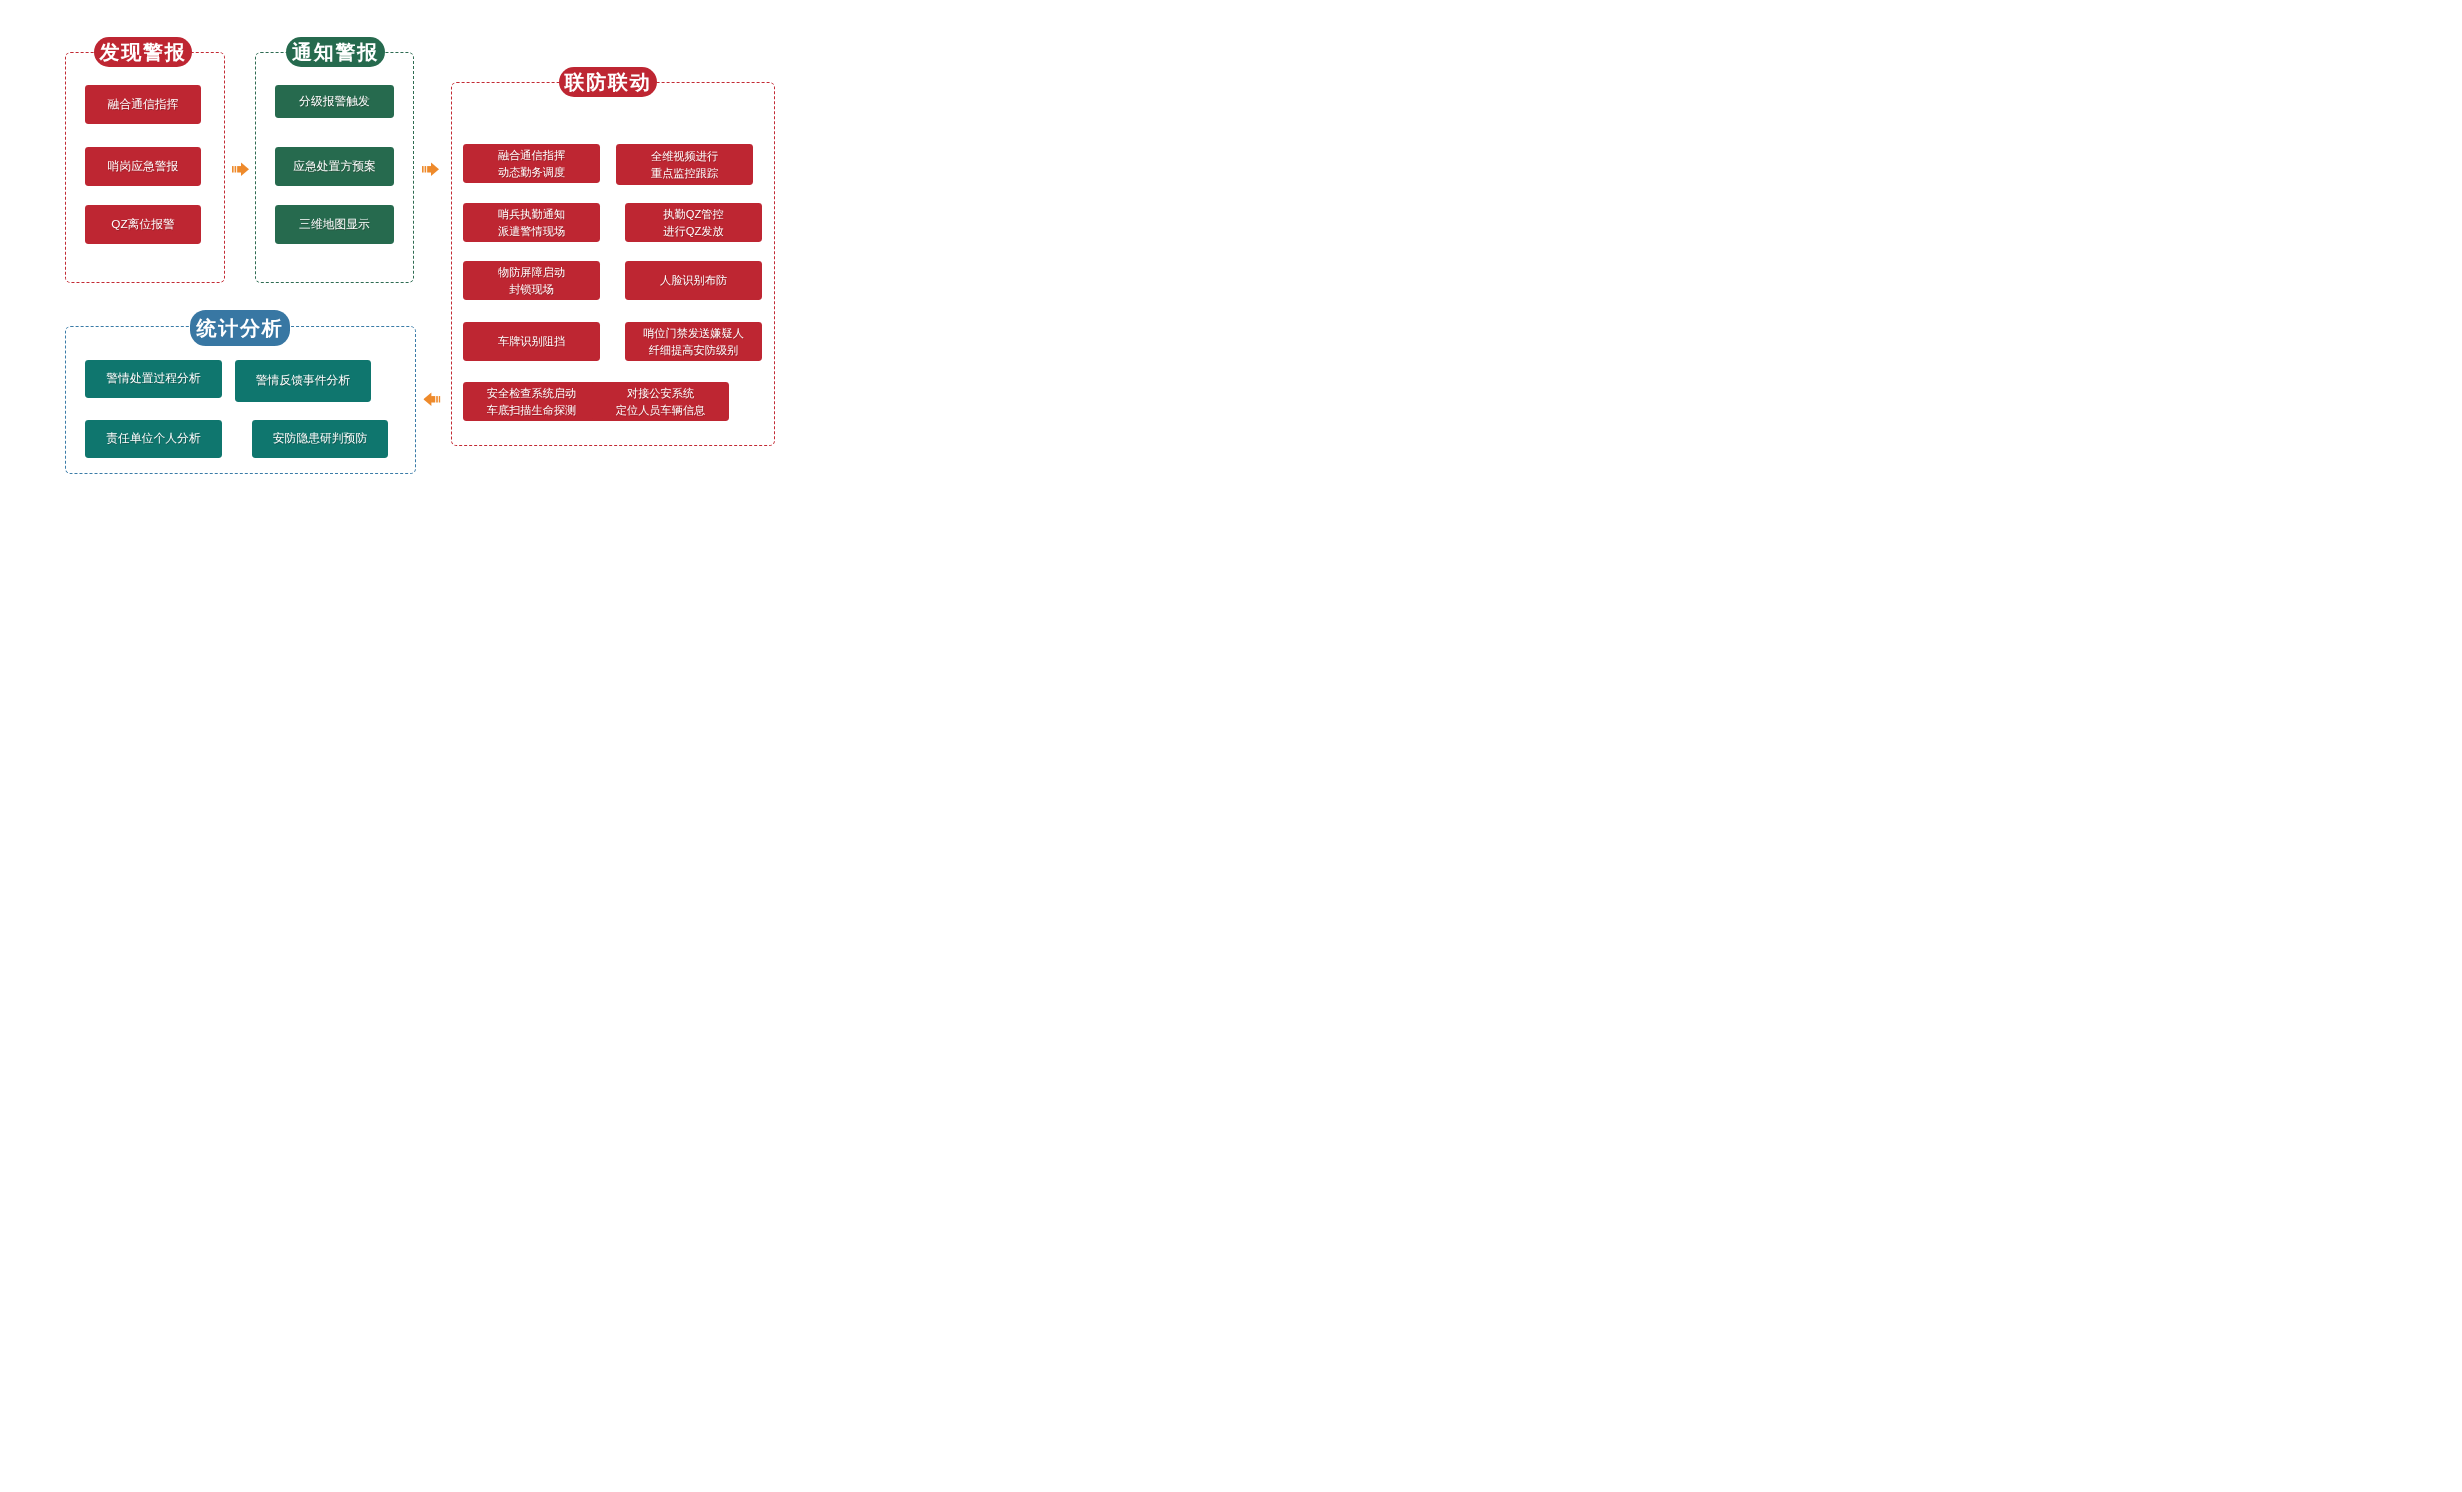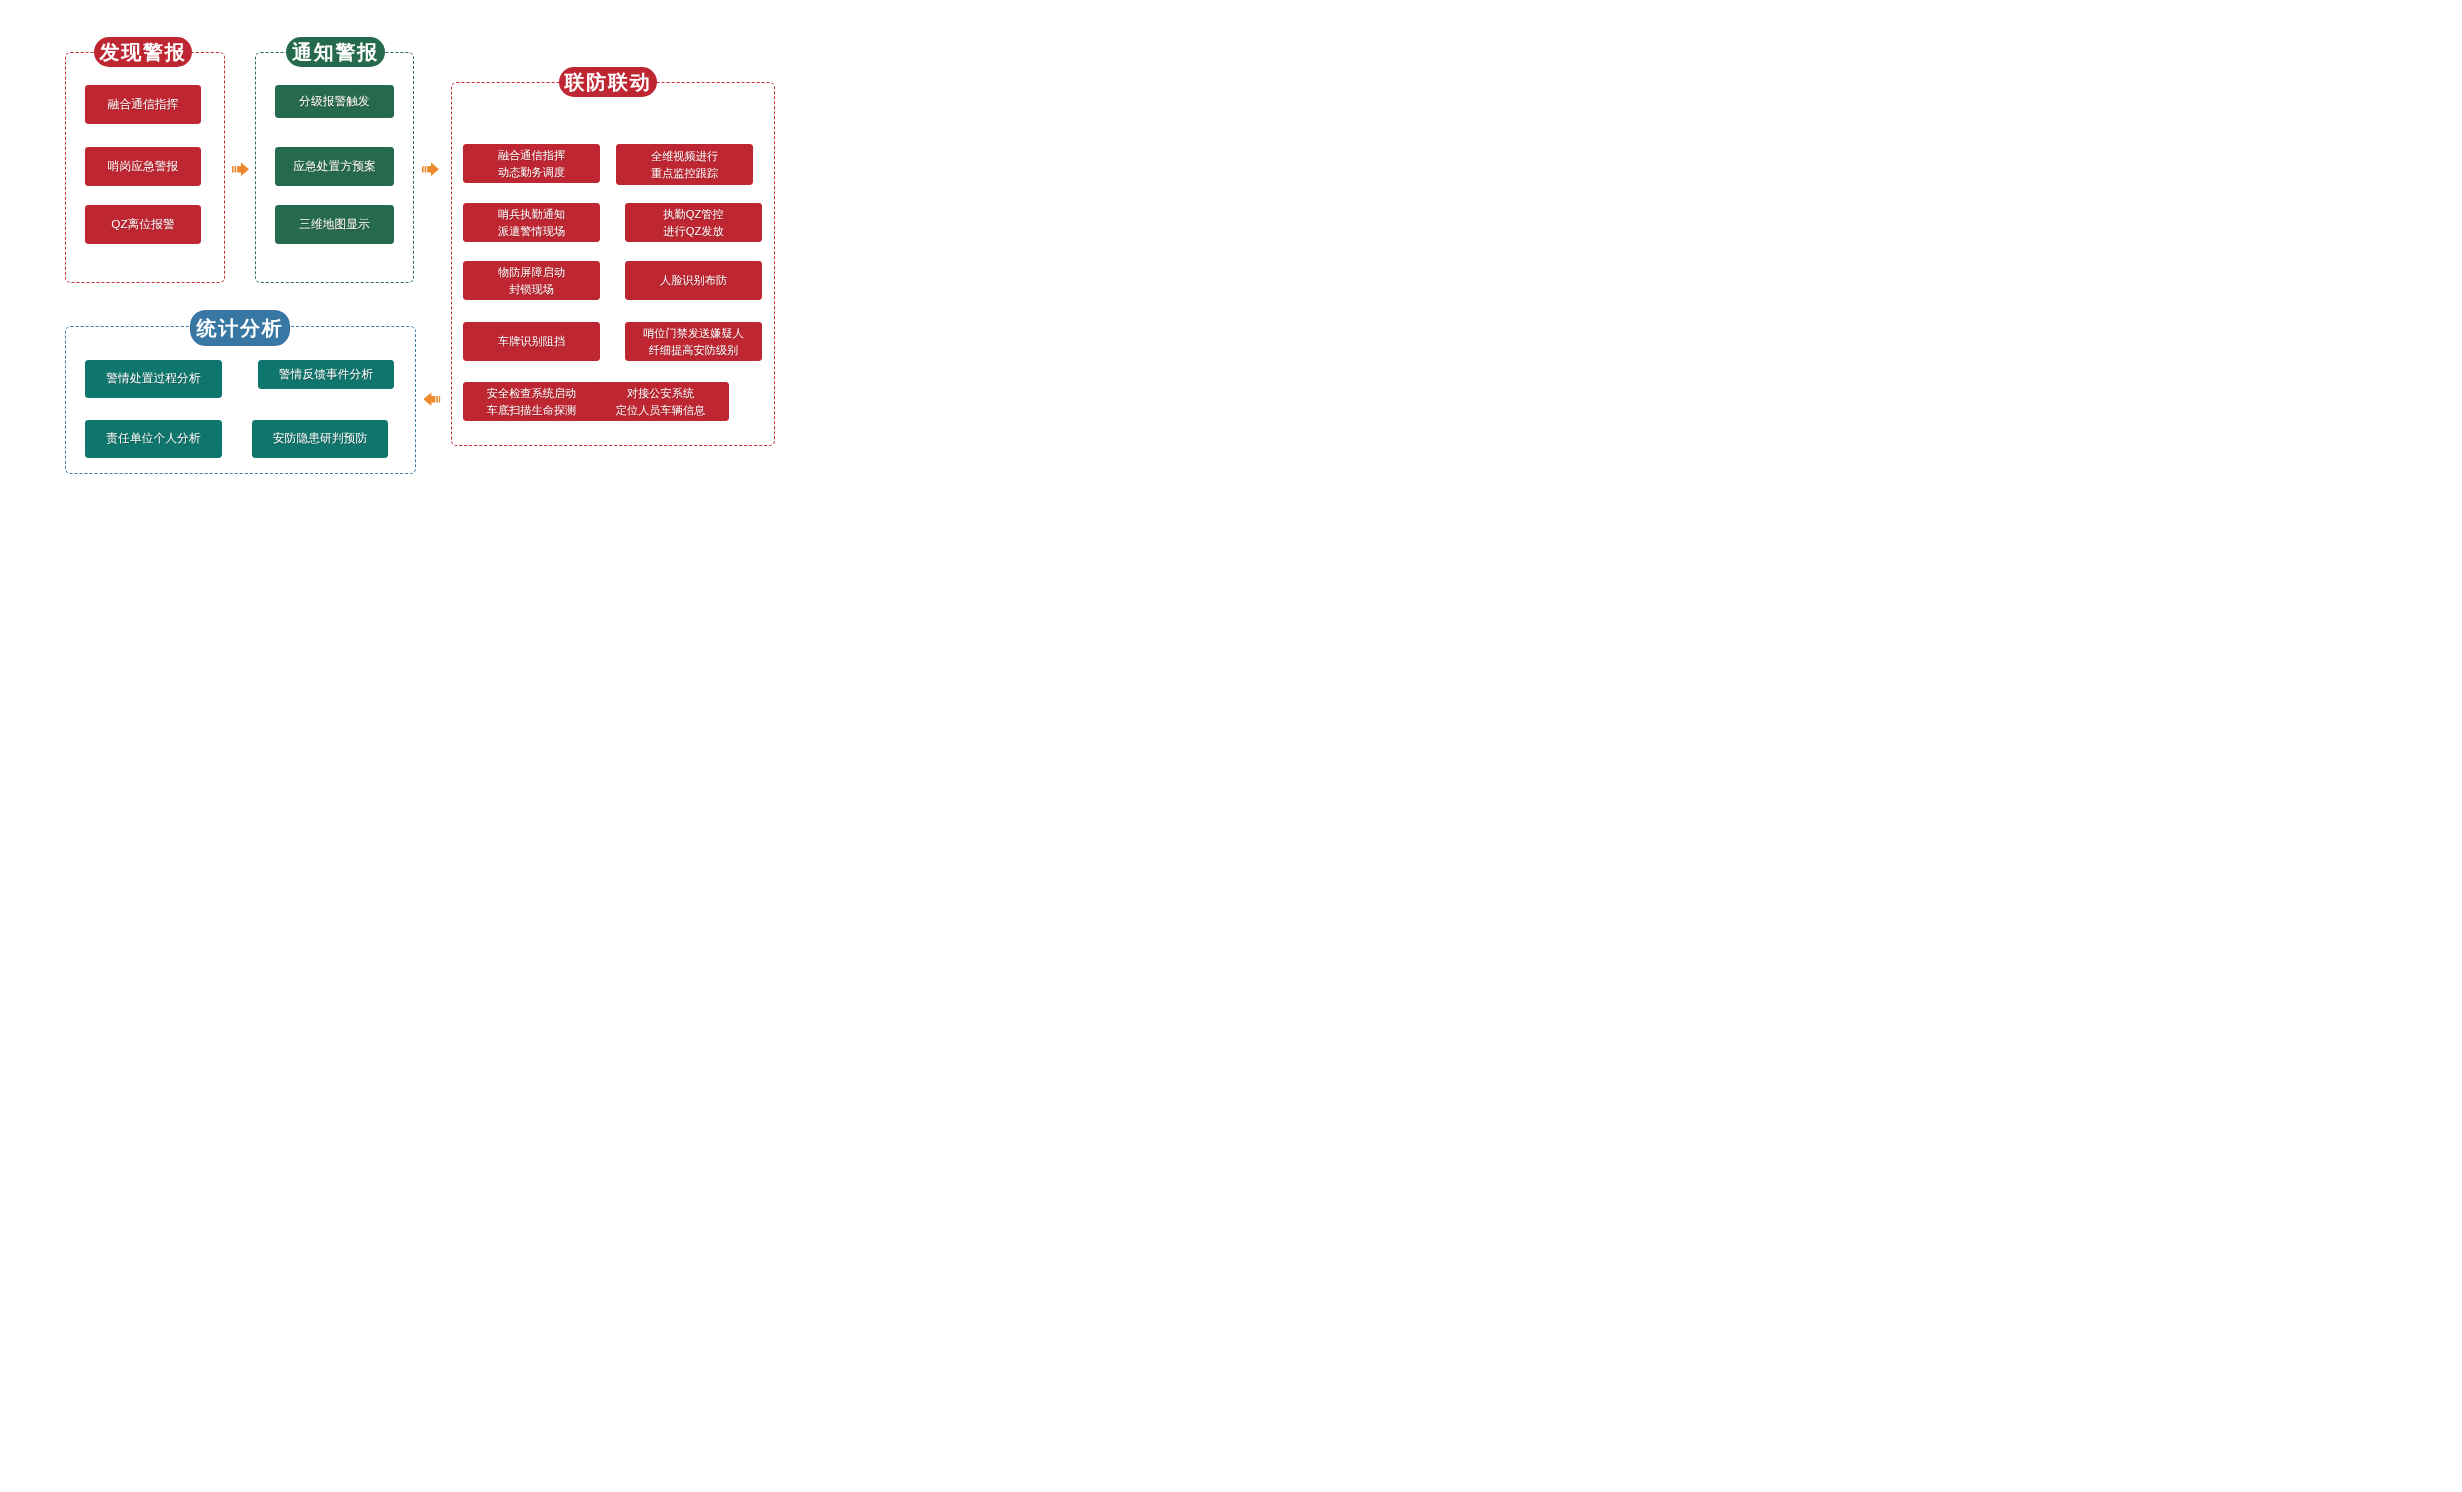--- a/index.html
+++ b/index.html
@@ -98,17 +98,17 @@
       <rect x="16" y="12" width="13" height="20" fill="#ee8a2b"></rect>
       <polygon points="28,1 53,22 28,43" fill="#ee8a2b"></polygon>
     </svg>
   </div>
 
   <div class="frame blue" style="left:65px;top:326px;width:349px;height:146px"></div>
   <div class="pill blue" style="left:190px;top:310px;width:100px;height:36px">统计分析</div>
 
   <div class="box blue" style="left:85px;top:352px;width:137px;height:38px">警情处置过程分析</div>
   <div class="box blue" style="left:85px;top:412px;width:137px;height:38px">责任单位个人分析</div>
-  <div class="box blue" style="left:258px;top:352px;width:136px;height:29px">警情反馈事件分析</div>
+  <div class="box blue" style="left:235px;top:352px;width:136px;height:42px">警情反馈事件分析</div>
   <div class="box blue" style="left:252px;top:412px;width:136px;height:38px">安防隐患研判预防</div>
 
 </div>
 
 
 </body></html>

